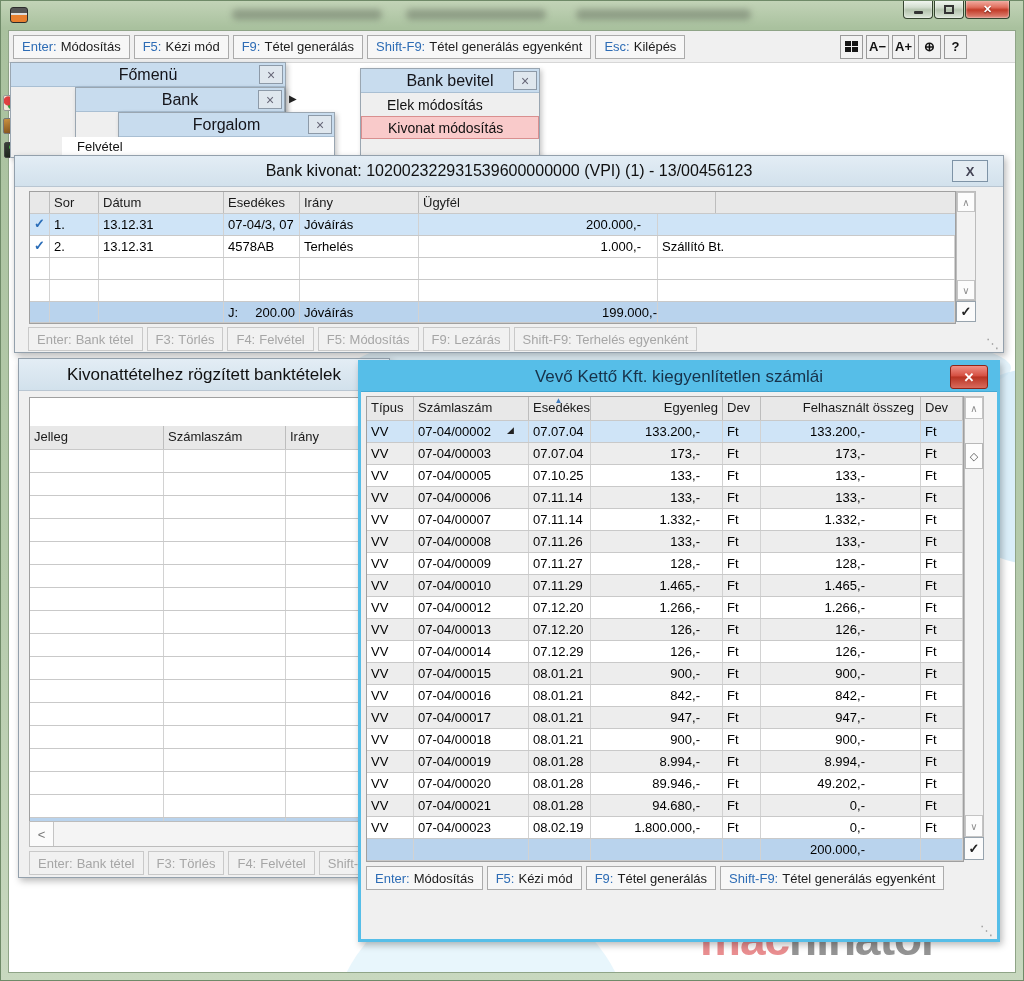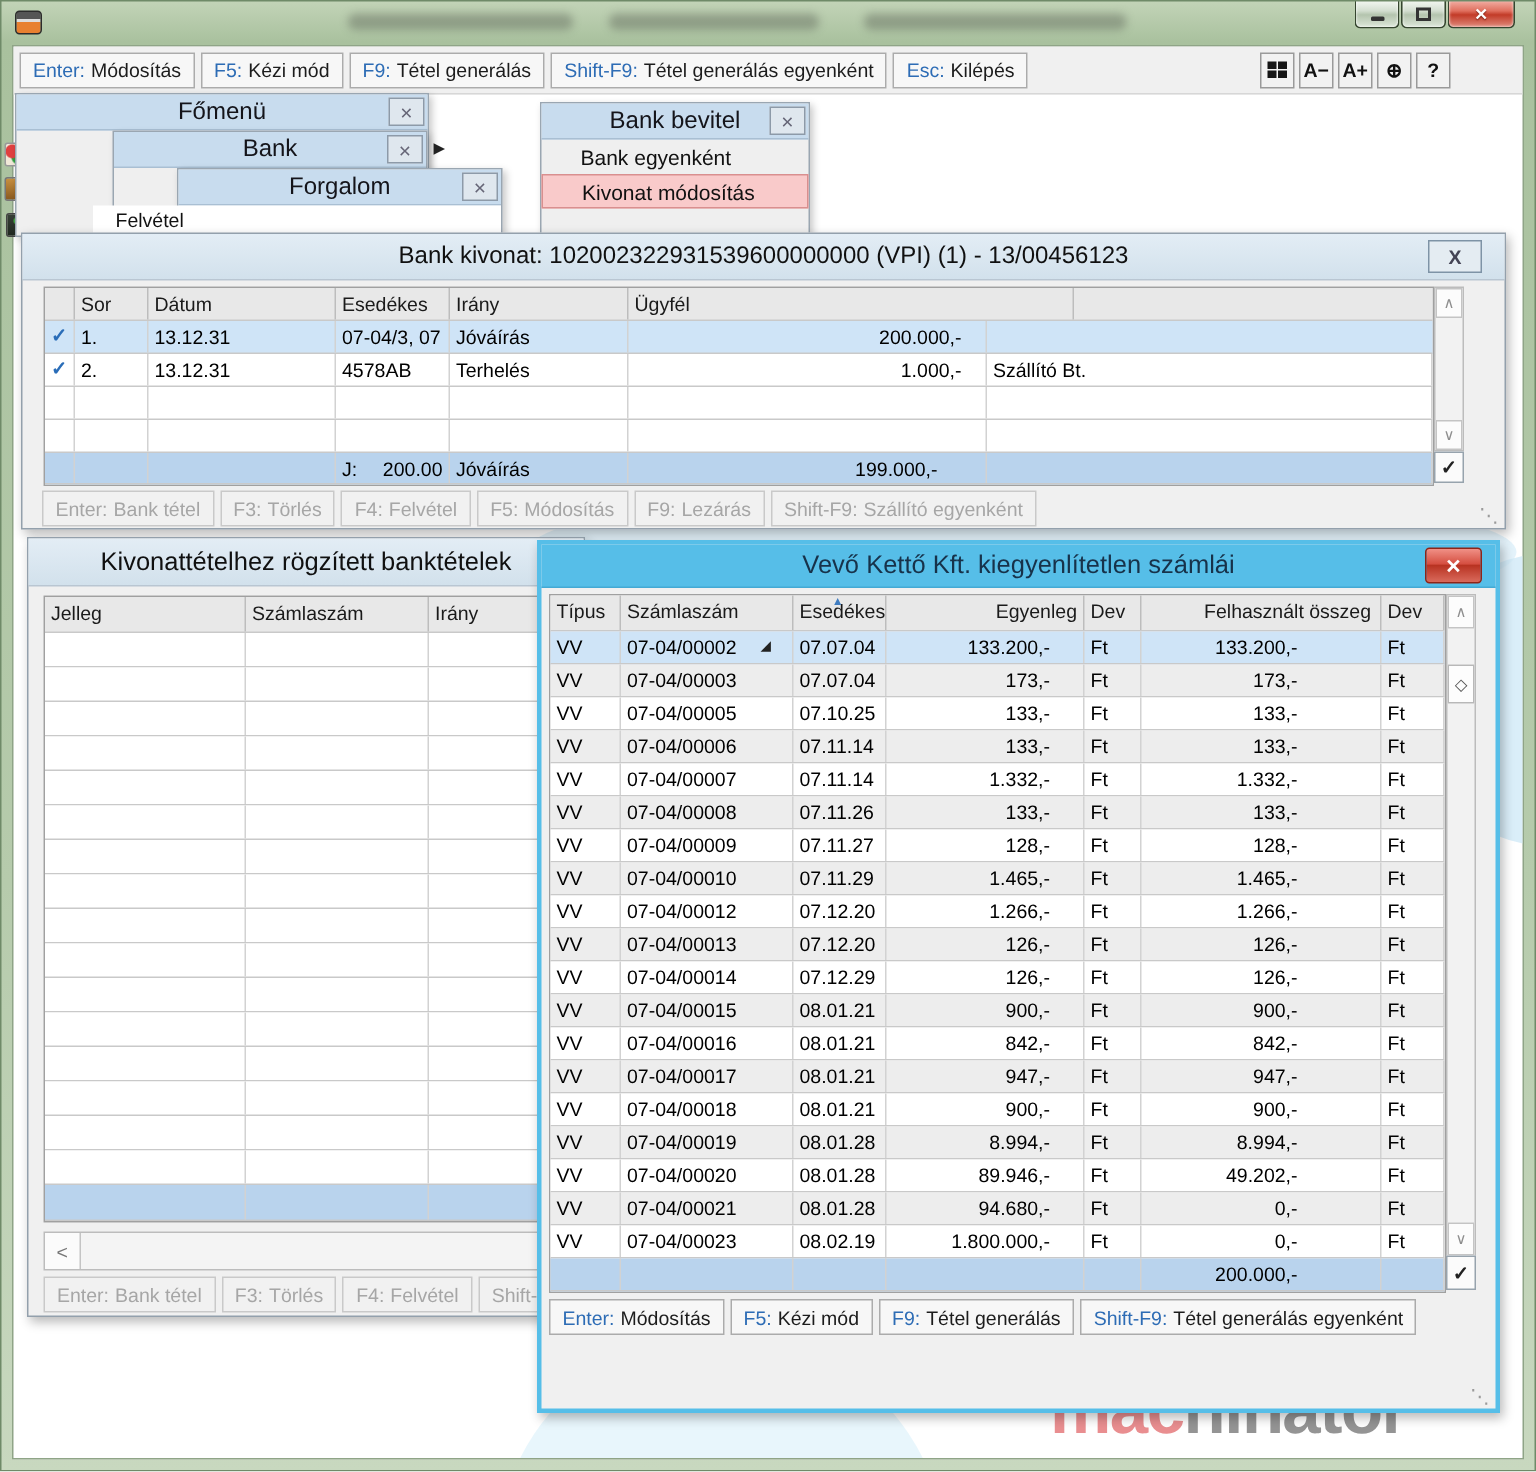--- a/index.html
+++ b/index.html
@@ -83,21 +83,21 @@
   .tr.sel{background:#cfe4f7;}
   .tr.alt{background:#ededed;}
   .tr.sum{background:#b9d3ed;}
   .td{border-right:1px solid #d2d2d2;padding:2px 4px;font-size:13px;line-height:17px;white-space:nowrap;overflow:hidden;flex:0 0 auto;}
   .td.r{text-align:right;}
   .td.c{text-align:center;}
   .td.chk{color:#2a6db8;font-weight:700;text-align:center;padding:1px 2px;}
   .td.split{display:flex;justify-content:space-between;}
   #bk-head .tr,#bk-rows .tr{height:22px;}
   #bk-sum .tr{height:21px;}
-  #bt-head .tr{height:24px;}
+  #bt-head .tr{height:24px;margin-top:28px;}
   #bt-rows .tr{height:23px;}
   #bt-sum .tr{height:24px;}
   #sz-head .tr{height:24px;}
   #sz-rows .tr{height:22px;}
   #sz-sum .tr{height:22px;}
   .sortmark{position:absolute;top:0;left:50%;margin-left:-5px;font-size:8px;line-height:8px;color:#3f7cc0;}
   .sortmark::before{content:'▲';}
   .marker{position:absolute;right:14px;top:5px;font-size:9px;color:#222;line-height:9px;}
   .marker::before{content:'◢';}
 
@@ -226,21 +226,21 @@
   </div>
   <div class="menurow" style="left:62px;top:137px;width:272px;height:19px;">
     <span>Felvétel</span>
   </div>
 
   <div class="menuwin" style="left:360px;top:68px;width:180px;height:91px;">
     <div class="menutitle">
       <span>Bank bevitel</span>
       <span class="close-sm"></span>
     </div>
-    <div class="menuitem">Bank egyenként</div>
+    <div class="menuitem">Elek módosítás</div>
     <div class="menuitem pink">Kivonat módosítás</div>
   </div>
 
   <div class="win" style="left:14px;top:155px;width:990px;height:198px;z-index:4;">
     <div class="wtitle" style="height:31px;">
       <span>Bank kivonat: 102002322931539600000000 (VPI) (1) - 13/00456123</span>
     </div>
     <div class="close-box"></div>
     <div class="tablewrap" style="left:14px;top:35px;width:927px;">
       <div id="bk-head">
@@ -293,21 +293,21 @@
       <div id="bk-sum">
           <div class="tr sum">
             <div class="td c" style="width: 20px;"></div>
             <div class="td" style="width: 49px;"></div>
             <div class="td" style="width: 125px;"></div>
             <div class="td split" style="width: 76px;">
               <span>J:</span>
               <span>200.00</span>
             </div>
             <div class="td" style="width: 119px;">Jóváírás</div>
-            <div class="td r" style="width: 239px; padding-right: 32px;">199.000,-</div>
+            <div class="td r" style="width: 239px; padding-right: 0;">199.000,-</div>
             <div class="td" style="width: 297px;"></div>
           </div>
         </div>
     </div>
     <div class="vscroll" style="left:941px;top:35px;height:110px;">
       <div class="sb-btn i-up" style="top:0;"></div>
       <div class="sb-btn i-down" style="bottom:0;"></div>
     </div>
     <div class="ok-btn" style="left:941px;top:145px;height:21px;"></div>
     <div id="bk-buttons" class="btnrow" style="position:absolute;left:13px;top:171px;">
@@ -326,21 +326,21 @@
         <div class="btn disabled">
           <span class="k">F5:</span>
           <span>Módosítás</span>
         </div>
         <div class="btn disabled">
           <span class="k">F9:</span>
           <span>Lezárás</span>
         </div>
         <div class="btn disabled">
           <span class="k">Shift-F9:</span>
-          <span>Szállító egyenként</span>
+          <span>Terhelés egyenként</span>
         </div>
       </div>
     <div class="grip"></div>
   </div>
 
   <div class="win" style="left:18px;top:358px;width:372px;height:520px;z-index:5;">
     <div class="wtitle" style="height:32px;font-size:17px;">
       <span>Kivonattételhez rögzített banktételek</span>
     </div>
     <div class="tablewrap" style="left:10px;top:38px;width:354px;">

